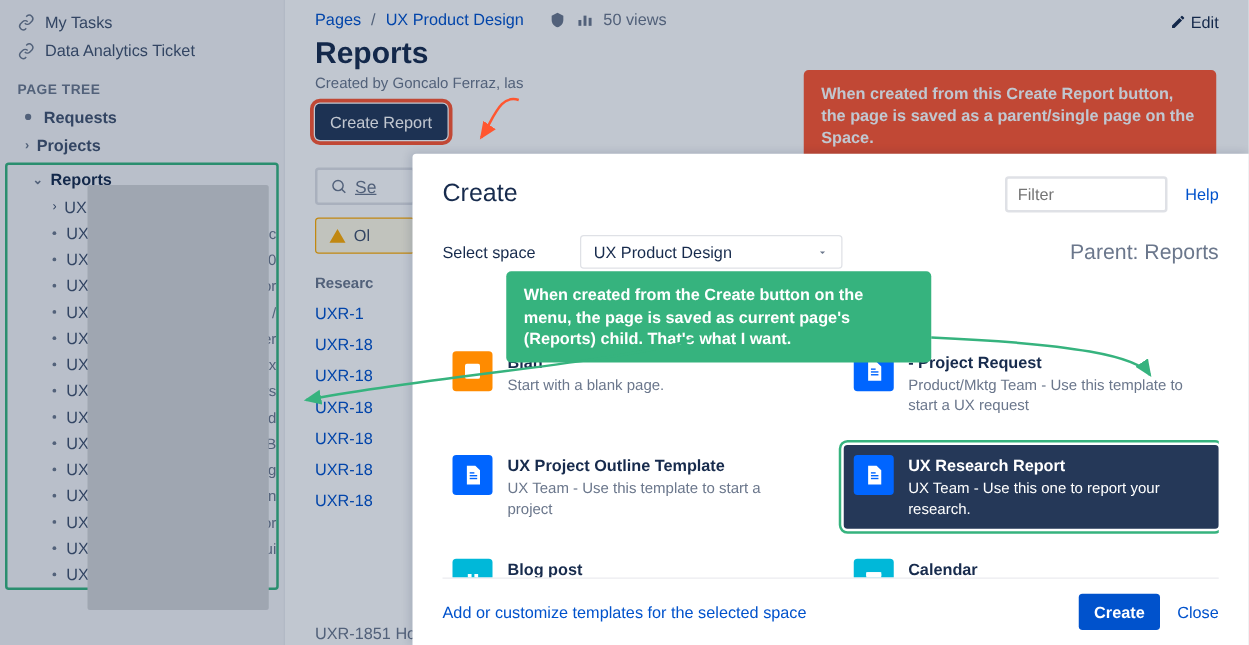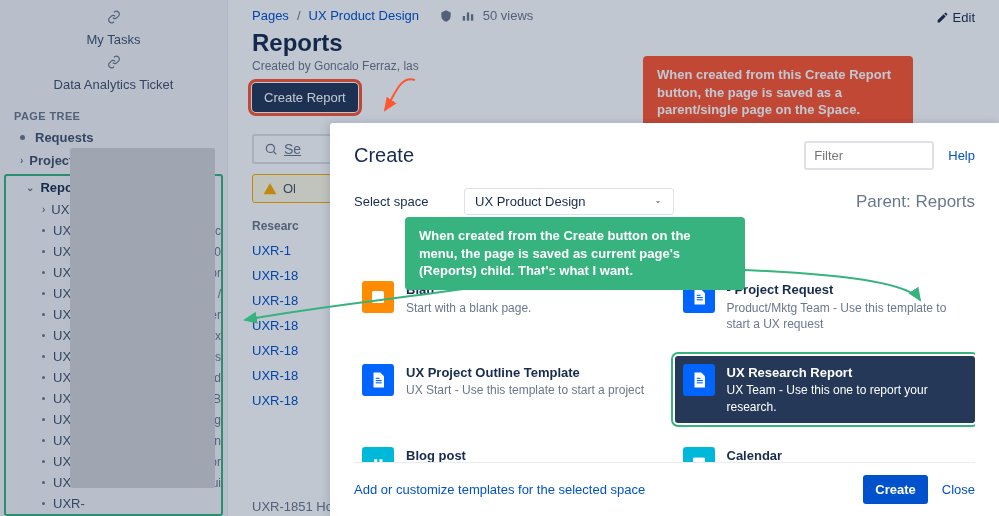--- a/index.html
+++ b/index.html
@@ -1,20 +1,20 @@
 <!DOCTYPE html>
 <html><head>
 <meta charset="utf-8">
 <style>
   * { box-sizing: border-box; margin: 0; padding: 0; }
   html, body { width:999px; height:516px; overflow:hidden; font-family:-apple-system,BlinkMacSystemFont,"Segoe UI",Helvetica,Arial,sans-serif; font-size:14px; color:#172B4D; background:#fff; }
   .app { display:flex; width:100%; height:100%; }
   
   .sidebar { width:228px; flex:none; background:#F4F5F7; padding:6px 0; border-right:1px solid #ebecf0; position:relative; }
-  .side-link { display:flex; align-items:center; gap:8px; padding:4px 14px; color:#42526E; font-size:13px;flex-direction:column; }
+  .side-link { display:flex; align-items:center; gap:8px; padding:4px 14px; color:#42526E; font-size:13px; }
   .side-link svg{width:14px;height:14px;stroke:#6B778C;fill:none;stroke-width:2;}
   .side-heading { padding:14px 14px 4px; font-size:11px; font-weight:700; color:#6B778C; letter-spacing:.4px;}
   .tree-item { display:flex; align-items:center; padding:4px 14px 4px 20px; font-size:13px; color:#42526E;font-weight:bold; }
   .tree-item .bullet{width:5px;height:5px;border-radius:50%;background:#6B778C;margin-right:10px;flex:none;}
   .tree-item .arrow{margin-right:6px;font-size:10px;color:#6B778C;flex:none;}
   .tree-item.selected{color:#172B4D;font-weight:600;}
   .reports-box{border:2px solid #36B37E;border-radius:3px;margin:2px 4px;}
   .tree-child{padding-left:36px;font-size:13px;color:#42526E;padding-top:3px;padding-bottom:3px;display:flex;align-items:center;white-space:nowrap;overflow:hidden;}
   .tree-child .bullet{width:3px;height:3px;border-radius:50%;background:#6B778C;margin-right:8px;flex:none;}
   .placeholder-gray{position:absolute;left:70px;top:148px;width:145px;height:340px;background:#d2d3d6;border-radius:2px;}
@@ -22,21 +22,21 @@
   
   .main{flex:1;position:relative;padding:8px 24px;}
   .breadcrumb{display:flex;align-items:center;gap:8px;color:#0052CC;font-size:13px;}
   .breadcrumb .sep{color:#6B778C;}
   .crumb-ic{width:14px;height:14px;}
   .views{color:#6B778C;font-size:13px;display:flex;align-items:center;gap:5px;}
   .edit-btn{position:absolute;right:24px;top:10px;display:flex;align-items:center;gap:4px;color:#172B4D;font-size:13px;}
   .title{font-size:24px;font-weight:600;margin-top:6px;}
   .meta{font-size:12px;color:#6B778C;margin-top:2px;}
   .create-report{margin-top:10px;background:#253858;color:#fff;border:none;padding:7px 12px;border-radius:3px;font-size:13px;font-weight:500;outline:3px solid #FF5630;outline-offset:1px;border-radius:4px;}
-  .callout-orange{position:absolute;left:415px;top:56px;background:#FF5630;color:#fff;padding:10px 14px;border-radius:4px;font-size:13px;width:270px;line-height:1.35;font-weight:600;}
+  .callout-orange{position:absolute;left:415px;top:56px;background:#FF5630;color:#fff;padding:10px 14px;border-radius:4px;font-size:13px;width:330px;line-height:1.35;font-weight:600;}
   .search-stub{margin-top:22px;border:2px solid #DFE1E6;border-radius:3px;padding:5px 10px;width:80px;display:flex;align-items:center;gap:6px;color:#6B778C;text-decoration:underline;}
   .warn-box{margin-top:10px;border:1px solid #FFAB00;background:#FFFAE6;border-radius:3px;padding:6px 10px;width:80px;display:flex;gap:6px;align-items:center;font-size:13px;color:#42526E;}
   .table-head{margin-top:16px;font-size:12px;font-weight:600;color:#6B778C;display:flex;gap:20px;}
   .row-link{display:block;color:#0052CC;font-size:13px;margin-top:10px;}
   .row-link.muted{color:#6B778C;}
   
   .dim{position:absolute;inset:0;background:rgba(9,30,66,0.25);}
   
   .modal{position:absolute;left:330px;top:123px;right:0;bottom:0;background:#fff;border-radius:3px 0 0 0;box-shadow:-2px 0 8px rgba(9,30,66,.15);padding:18px 24px 0;display:flex;flex-direction:column;}
   .modal-head{display:flex;align-items:center;justify-content:space-between;}
@@ -285,21 +285,21 @@
         <div class="ico" style="background:#0065FF">
           <svg viewBox="0 0 24 24">
             <path d="M6 2h9l5 5v15H6z" fill="#fff"></path>
             <rect x="9" y="12" width="8" height="1.5" fill="#0065FF"></rect>
             <rect x="9" y="15" width="8" height="1.5" fill="#0065FF"></rect>
             <rect x="9" y="9" width="5" height="1.5" fill="#0065FF"></rect>
           </svg>
         </div>
         <div class="txt">
           <div class="name">UX Project Outline Template</div>
-          <div>UX Start - Use this template to start a project</div>
+          <div>UX Team - Use this template to start a project</div>
         </div>
       </div>
       <div class="tpl selected">
         <div class="ico" style="background:#0065FF">
           <svg viewBox="0 0 24 24">
             <path d="M6 2h9l5 5v15H6z" fill="#fff"></path>
             <rect x="9" y="12" width="8" height="1.5" fill="#0065FF"></rect>
             <rect x="9" y="15" width="8" height="1.5" fill="#0065FF"></rect>
             <rect x="9" y="9" width="5" height="1.5" fill="#0065FF"></rect>
           </svg>

